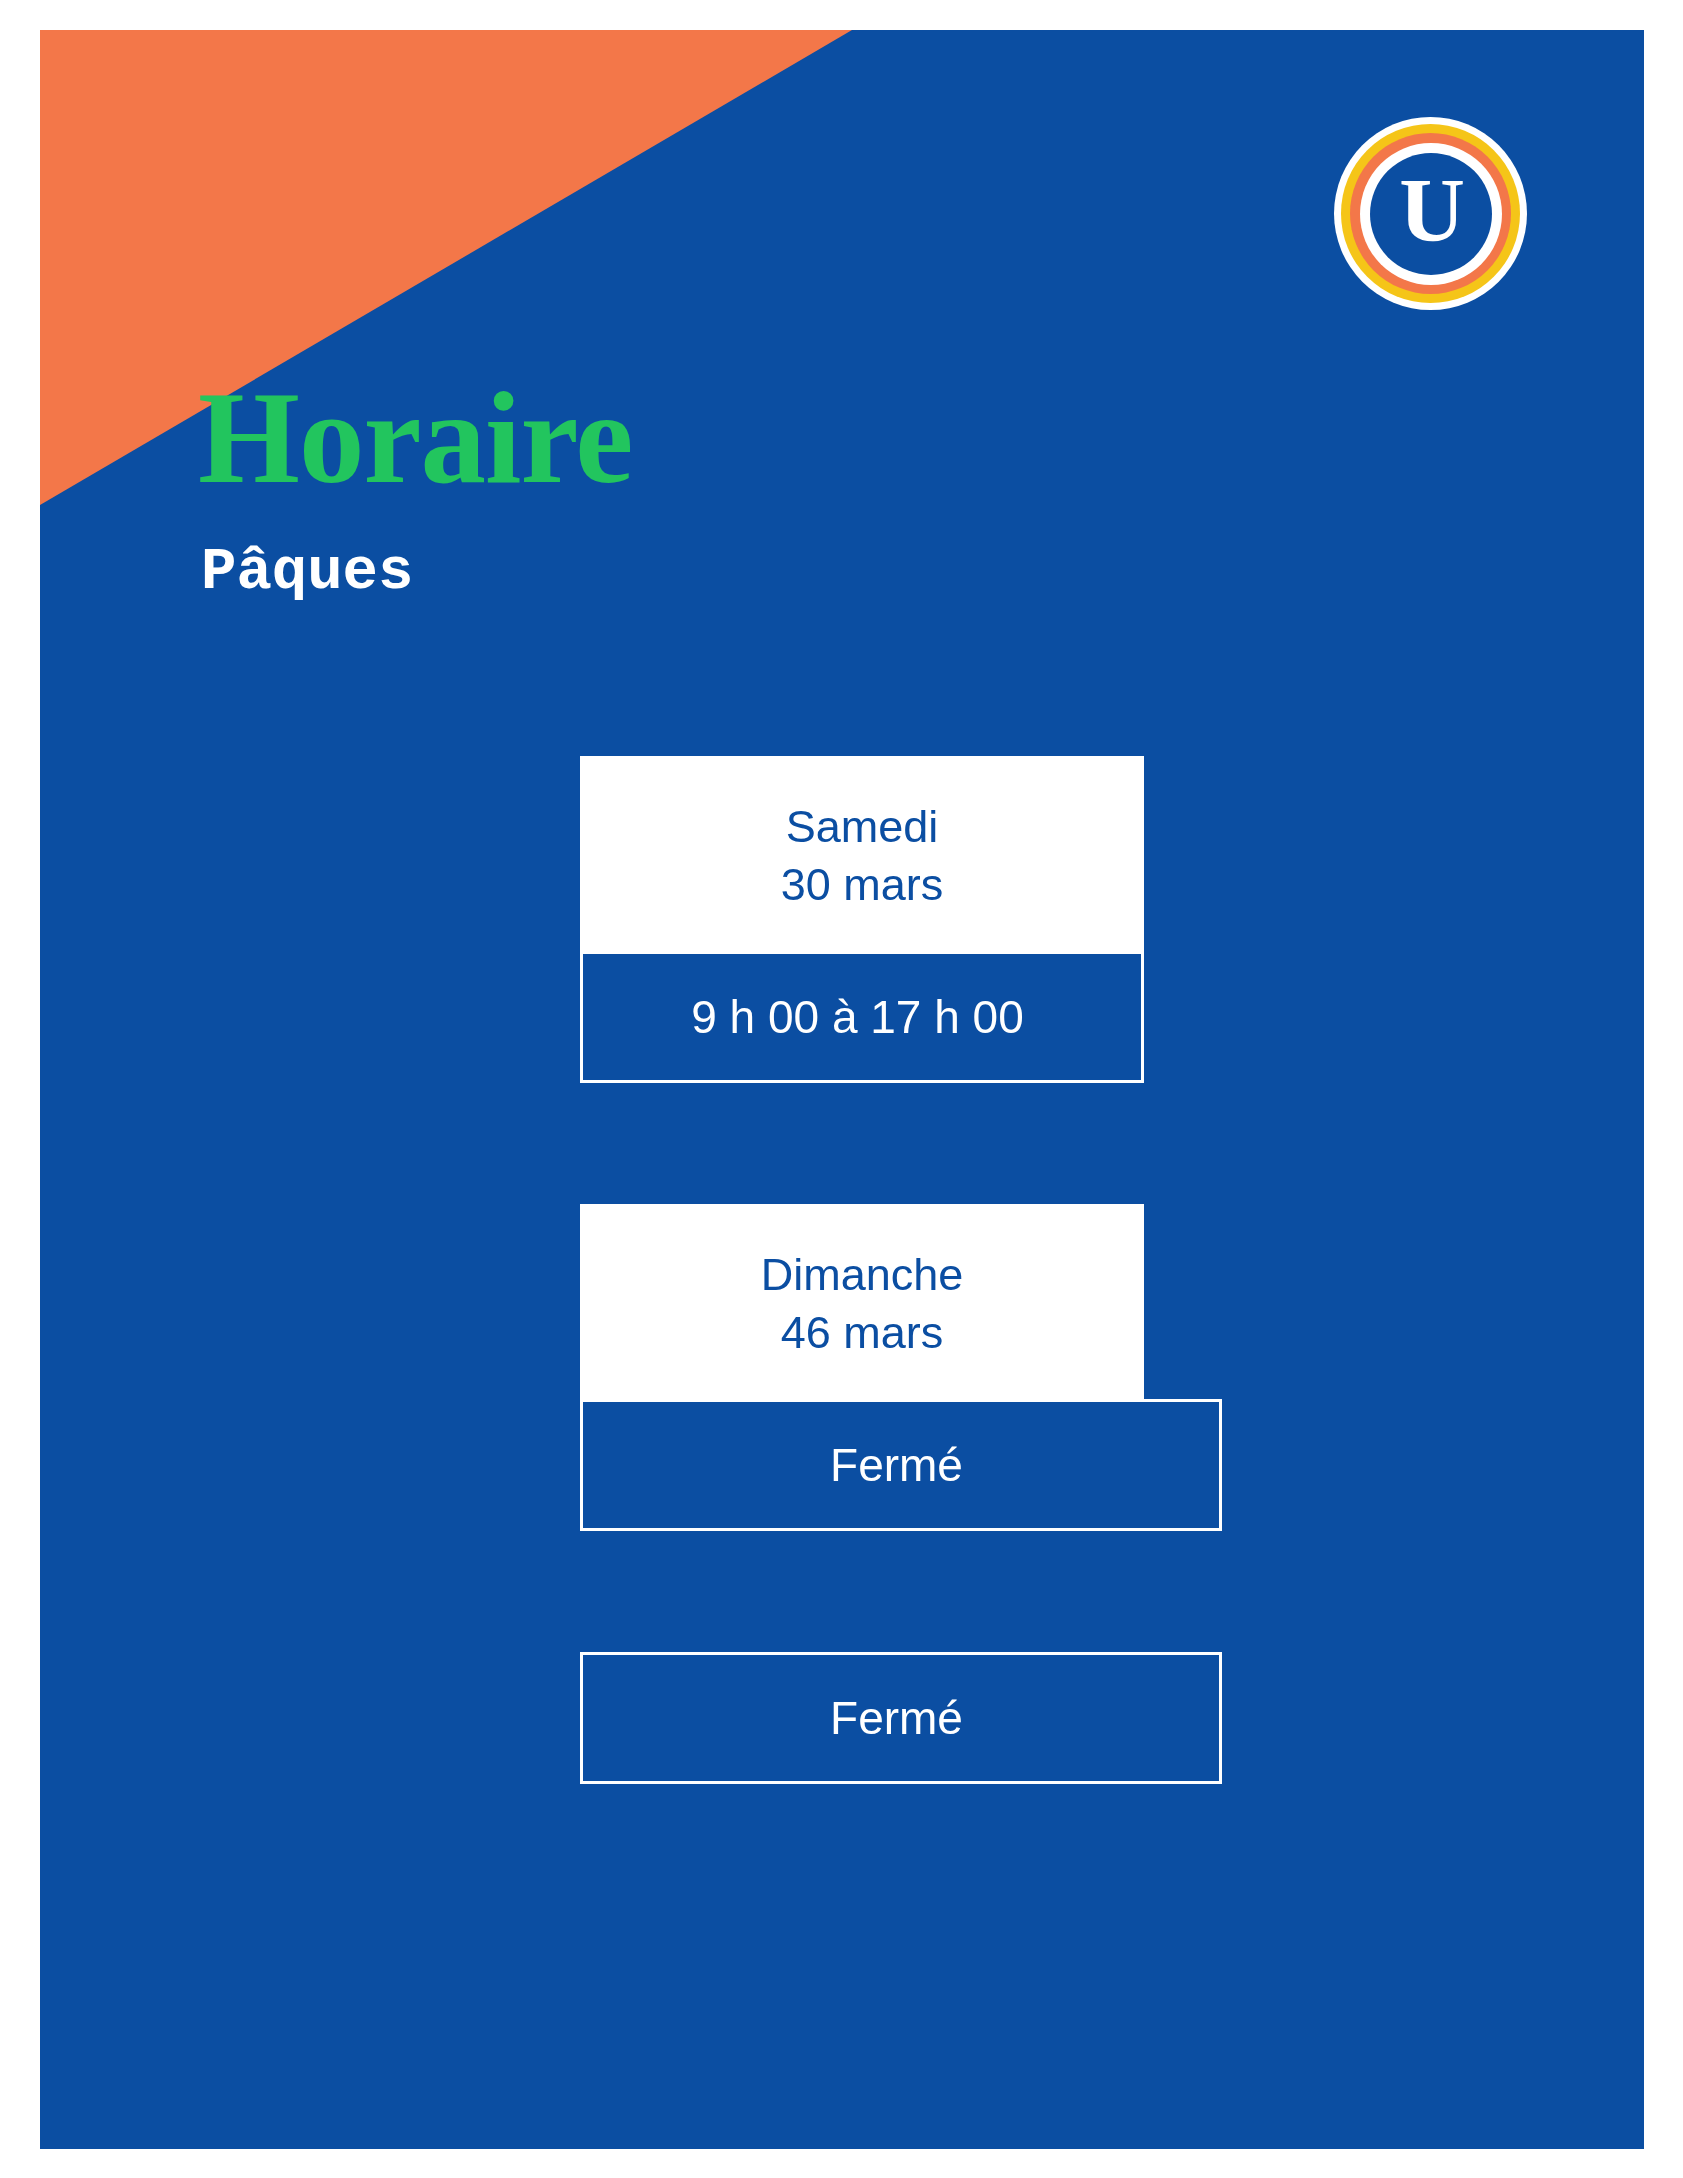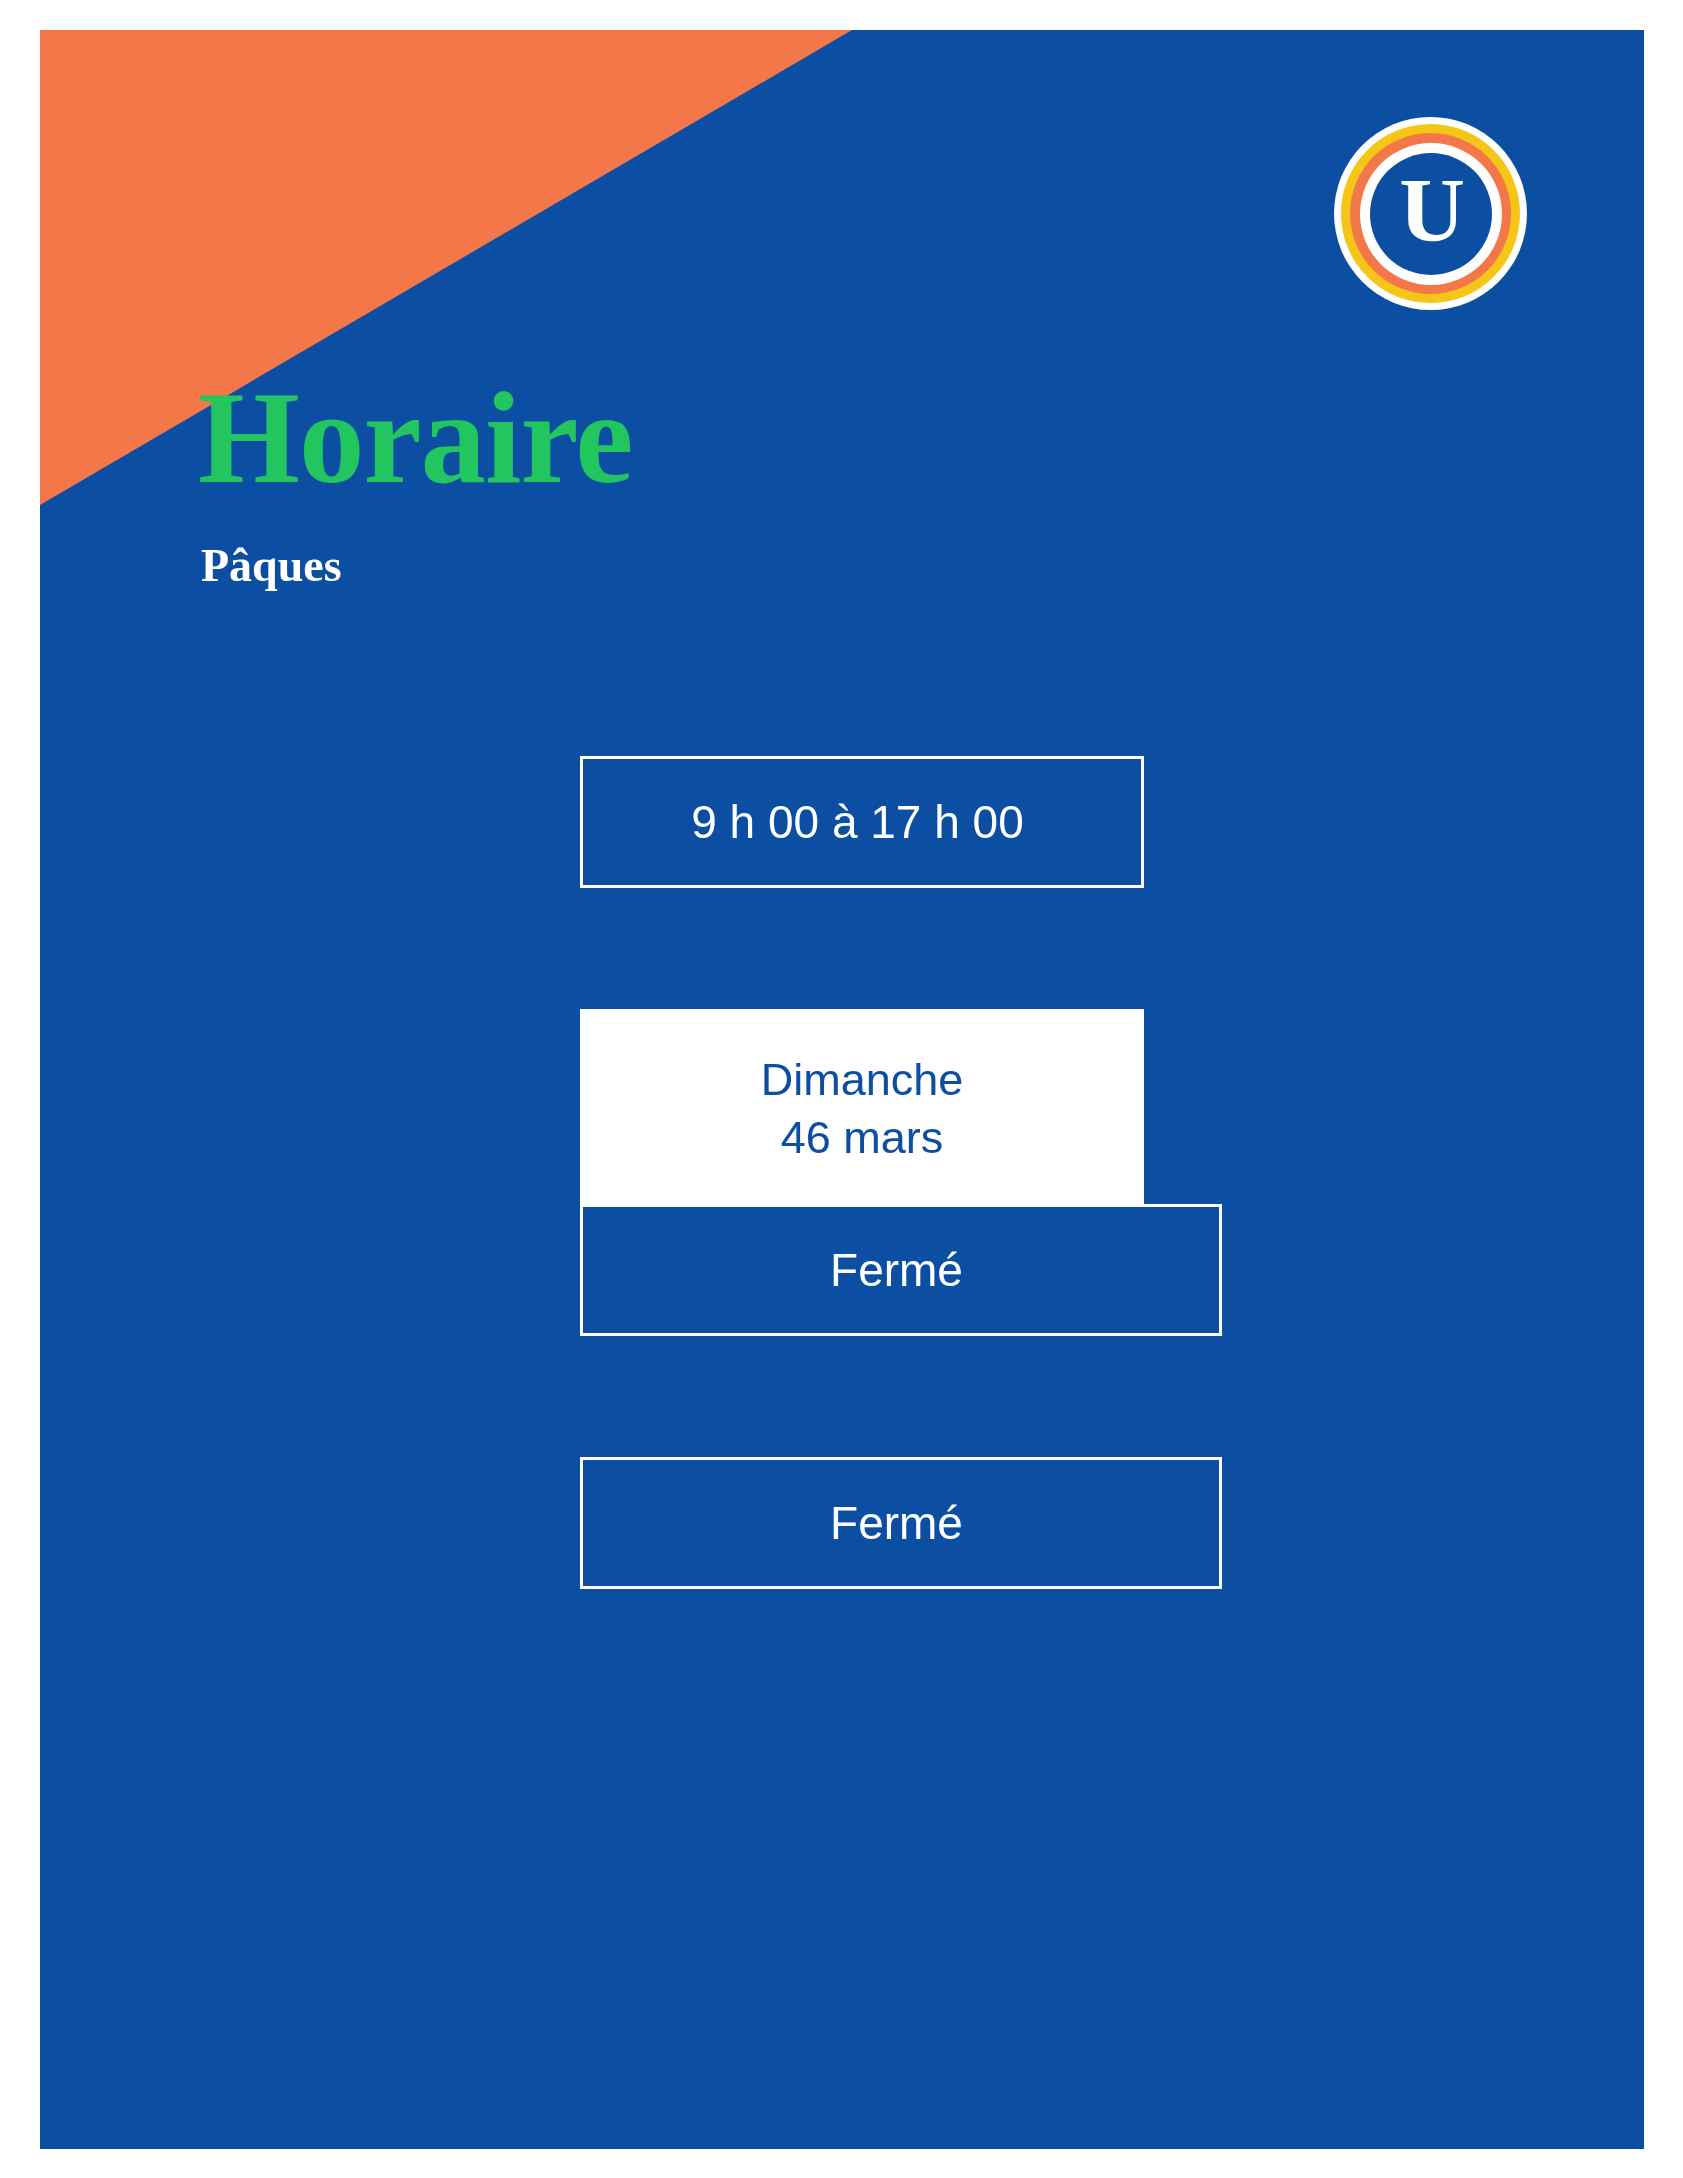--- a/index.html
+++ b/index.html
@@ -99,23 +99,23 @@
     font-size: 131px;
     line-height: 1;
     letter-spacing: -1px;
   }
 
   .subtitle {
     position: absolute;
     left: 161px;
     top: 513px;
     color: #ffffff;
-    font-family: Liberation Serif, serif;
+    font-family: Liberation Mono, monospace;
     font-weight: bold;
-    font-size: 46px;
+    font-size: 59px;
     line-height: 1;
   }
 
   .cards {
     position: absolute;
     left: 540px;
     top: 726px;
     width: 564px;
   }
 
@@ -166,20 +166,24 @@
       <span>U</span>
     </div>
   </div>
 
   <div class="title">Horaire</div>
   <div class="subtitle">Pâques</div>
 
   <div class="cards">
 
     <div class="card">
+      <div class="card-head">
+        <span>Samedi</span>
+        <span class="d2">30 mars</span>
+      </div>
       <div class="card-body">9 h 00 à 17 h 00</div>
     </div>
 
     <div class="card closed">
       <div class="card-head">
         <span>Dimanche</span>
         <span class="d2">46 mars</span>
       </div>
       <div class="card-body">Fermé</div>
     </div>

